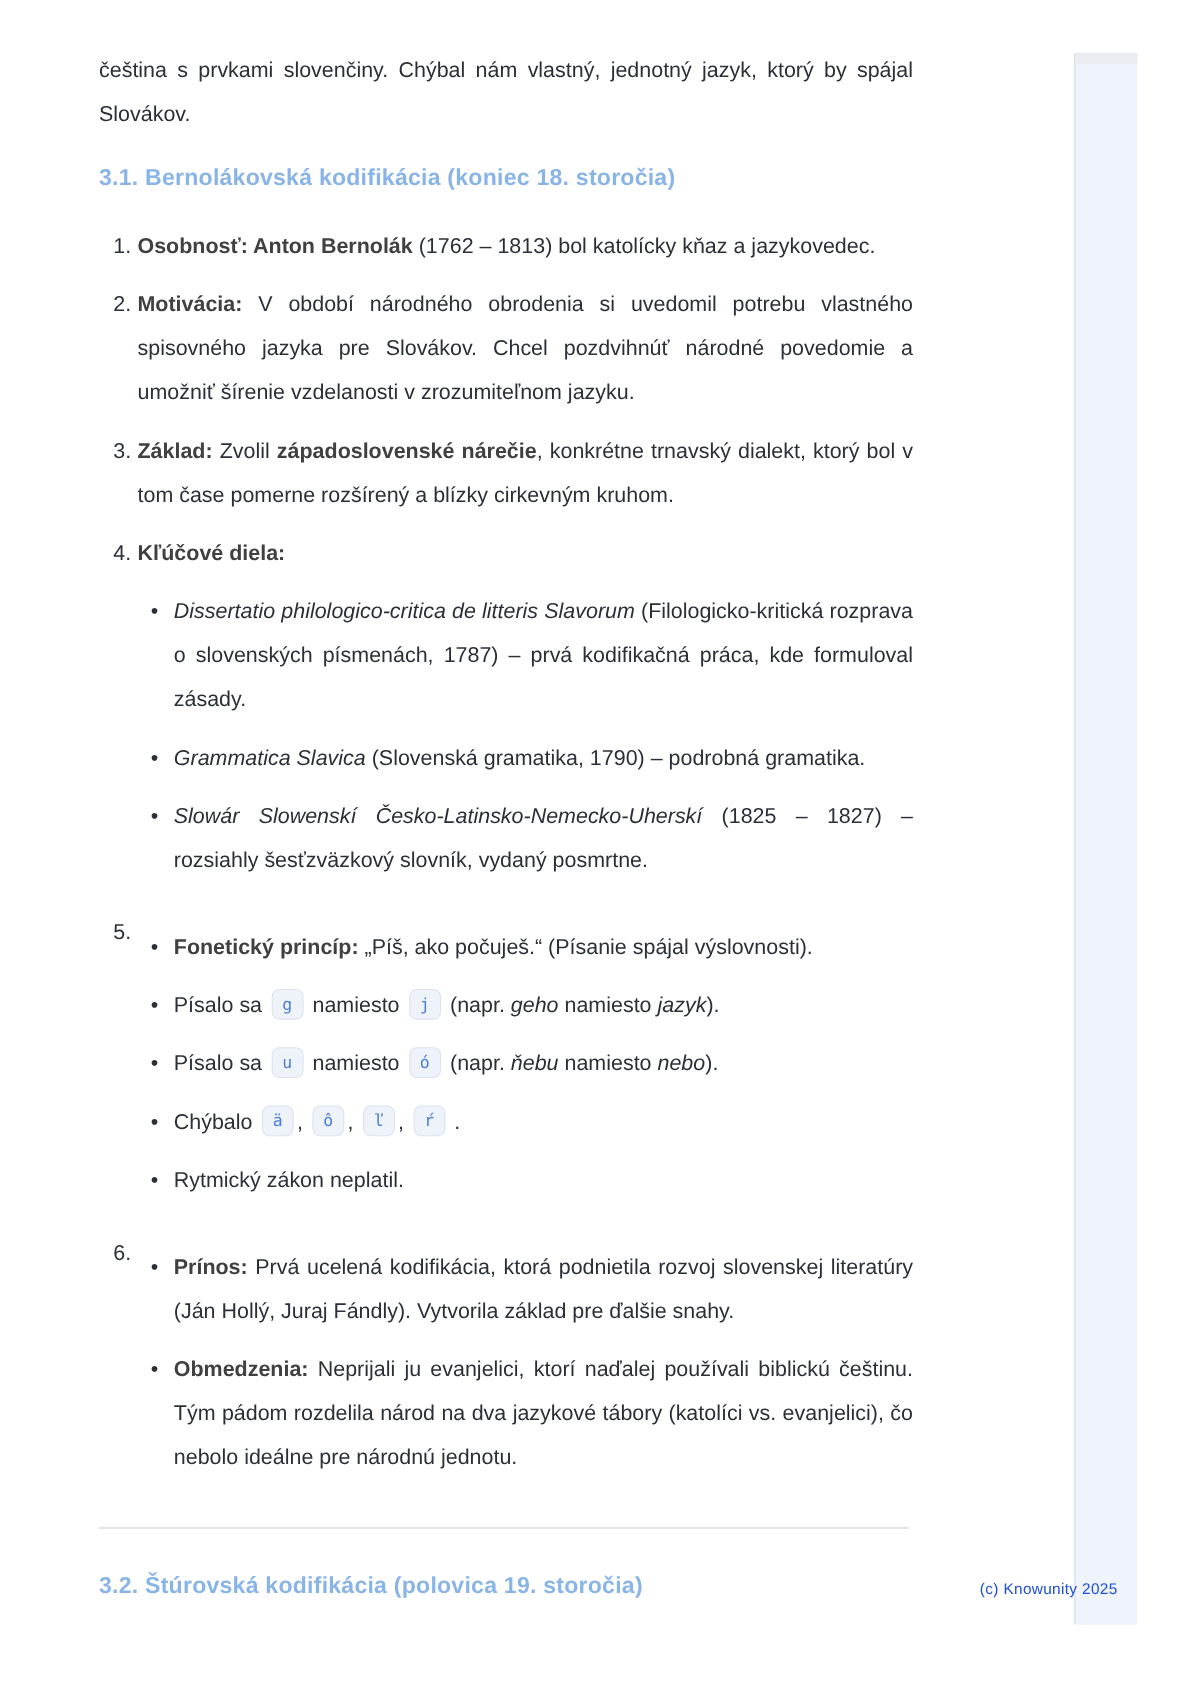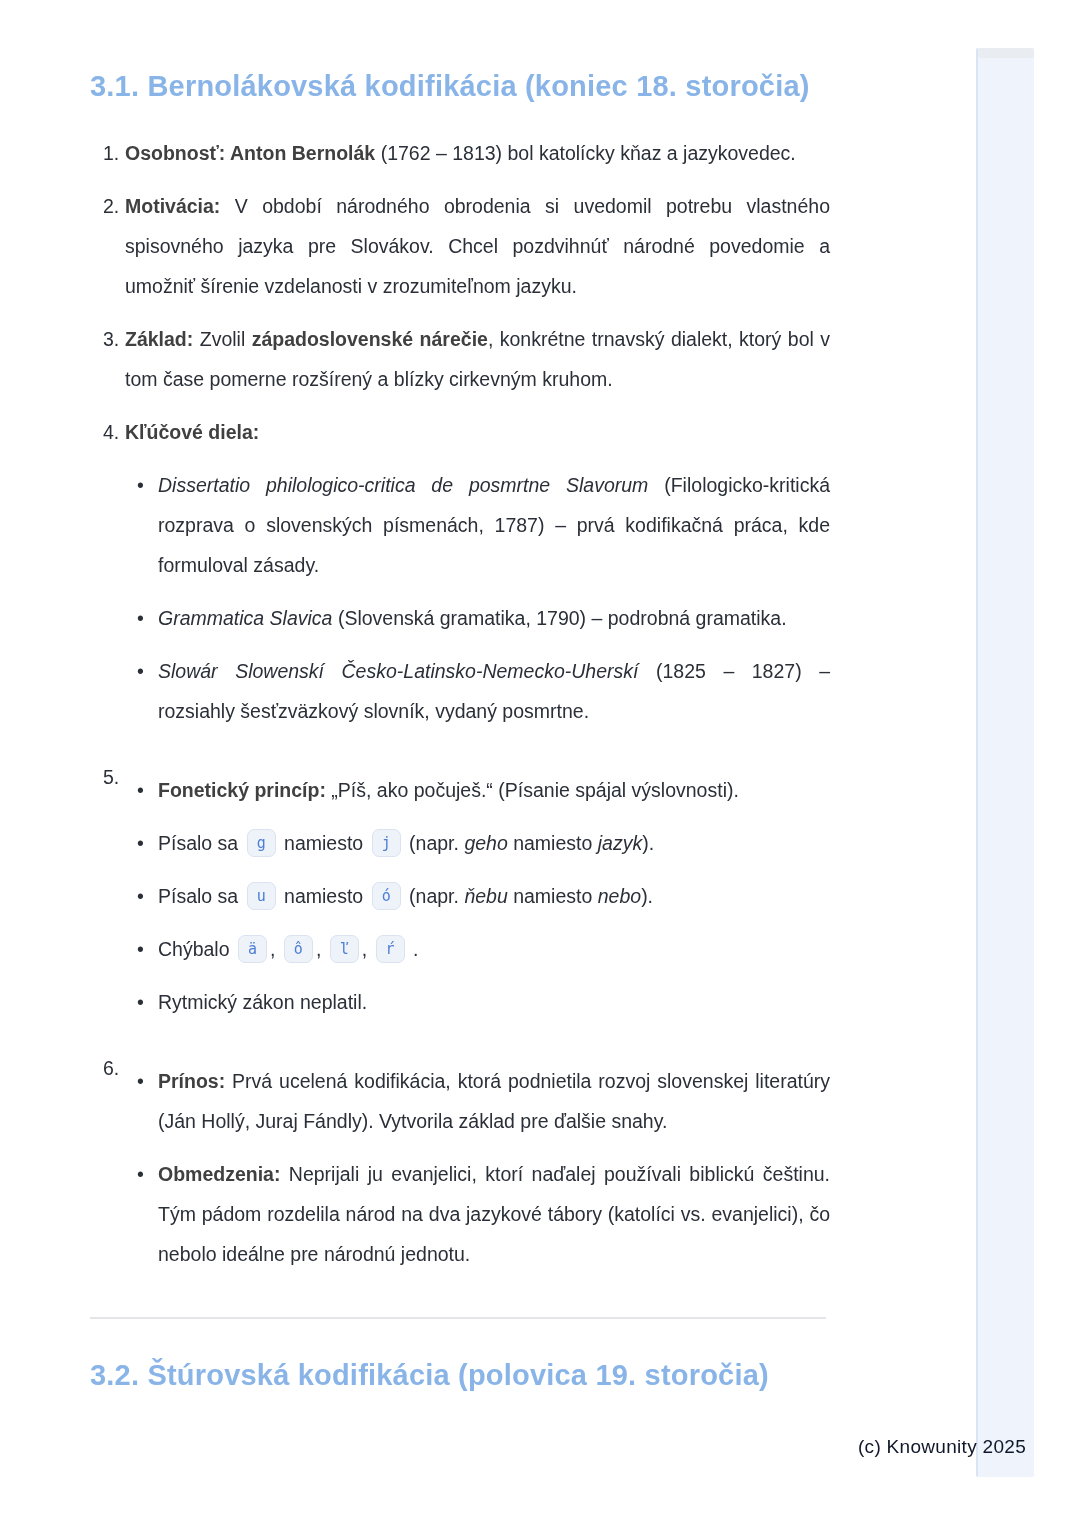--- a/index.html
+++ b/index.html
@@ -7,21 +7,21 @@
   body {
     font-family:"Liberation Sans","DejaVu Sans",sans-serif;
     background:#ffffff; color:#2a2f38;
   }
   .page { position:relative; width:1080px; height:1528px; background:#ffffff; overflow:hidden; }
   .content { position:absolute; left:90px; top:44px; width:740px; }
 
   .intro { font-size:19.5px; line-height:40px; text-align:justify; }
 
   .sec-title {
-    color:#89b4e8; font-size:29px; font-weight:700;
+    color:#89b4e8; font-size:21px; font-weight:700;
     letter-spacing:.2px; margin:26px 0 30px 0;
   }
 
   .oli { display:flex; margin-bottom:13px; }
   .num { flex:0 0 35px; padding-left:13px; font-size:19.5px; line-height:40px; }
   .oli > .ibody { flex:1; min-width:0; }
 
   .txt { font-size:19.5px; line-height:40px; text-align:justify; }
   .b { font-weight:700; color:#404040; }
   .i { font-style:italic; }
@@ -46,30 +46,31 @@
   .scroll-strip {
     position:absolute; left:976px; top:48px; width:58px; height:1429px;
     background:#eff4fc; border-left:2px solid #d9e5f4; border-radius:2px;
   }
   .scroll-thumb {
     position:absolute; top:0; left:0; right:0; height:10px;
     background:#e9edf2; border-radius:2px;
   }
 
   .watermark {
-    position:absolute; right:54px; top:1436px; z-index:5;
-    font-size:19px; color:#0f172a; letter-spacing:.3px;
+    position:absolute; right:64px; top:1436px; z-index:5;
+    font-size:14px; color:#1d4ed8; letter-spacing:.3px;
   }
 </style>
 </head>
 <body>
 
 <div class="page">
   <div class="content">
 
+    <p class="intro">čeština s prvkami slovenčiny. Chýbal nám vlastný, jednotný jazyk, ktorý by spájal Slovákov.</p>
 
     <h2 class="sec-title">3.1. Bernolákovská kodifikácia (koniec 18. storočia)</h2>
     <div class="olist">
         <div class="oli">
           <span class="num">1.</span>
           <div class="ibody">
             <div class="txt"><span class="b">Osobnosť: Anton Bernolák</span><span class=""> (1762 – 1813) bol katolícky kňaz a jazykovedec.</span></div>
           </div>
         </div>
         <div class="oli">
@@ -84,21 +85,21 @@
             <div class="txt"><span class="b">Základ:</span><span class=""> Zvolil </span><span class="b">západoslovenské nárečie</span><span class="">, konkrétne trnavský dialekt, ktorý bol v tom čase pomerne rozšírený a blízky cirkevným kruhom.</span></div>
           </div>
         </div>
         <div class="oli">
           <span class="num">4.</span>
           <div class="ibody">
             <div class="txt"><span class="b">Kľúčové diela:</span></div>
             <div class="ulist">
               <div class="uli">
                 <span class="dot">•</span>
-                <div class="txt"><span class="i">Dissertatio philologico-critica de posmrtne Slavorum</span><span class=""> (Filologicko-kritická rozprava o slovenských písmenách, 1787) – prvá kodifikačná práca, kde formuloval zásady.</span></div>
+                <div class="txt"><span class="i">Dissertatio philologico-critica de litteris Slavorum</span><span class=""> (Filologicko-kritická rozprava o slovenských písmenách, 1787) – prvá kodifikačná práca, kde formuloval zásady.</span></div>
               </div>
               <div class="uli">
                 <span class="dot">•</span>
                 <div class="txt"><span class="i">Grammatica Slavica</span><span class=""> (Slovenská gramatika, 1790) – podrobná gramatika.</span></div>
               </div>
               <div class="uli">
                 <span class="dot">•</span>
                 <div class="txt"><span class="i">Slowár Slowenskí Česko-Latinsko-Nemecko-Uherskí</span><span class=""> (1825 – 1827) – rozsiahly šesťzväzkový slovník, vydaný posmrtne.</span></div>
               </div>
             </div>

